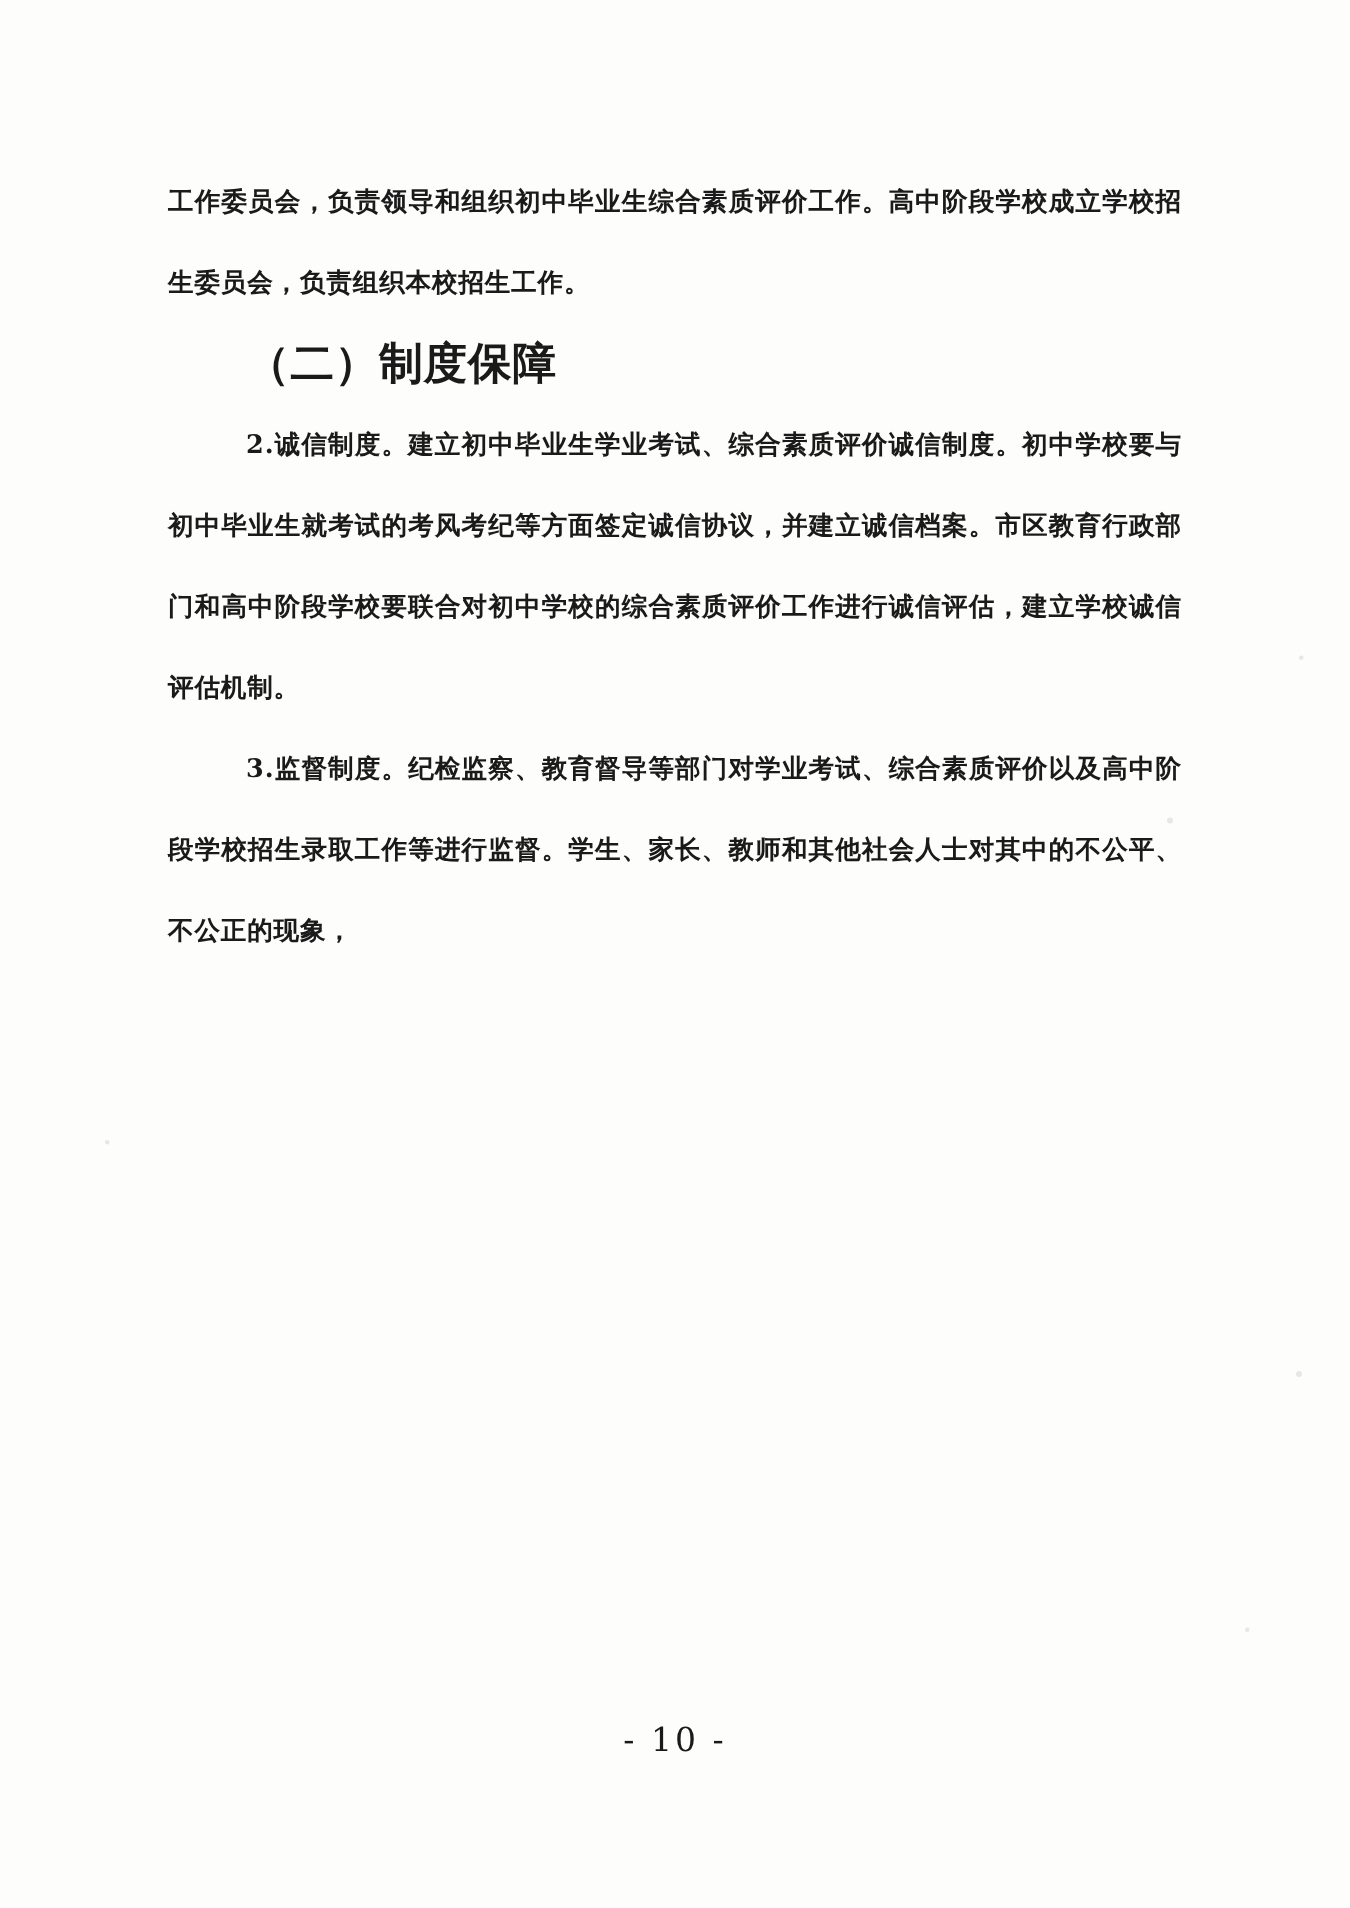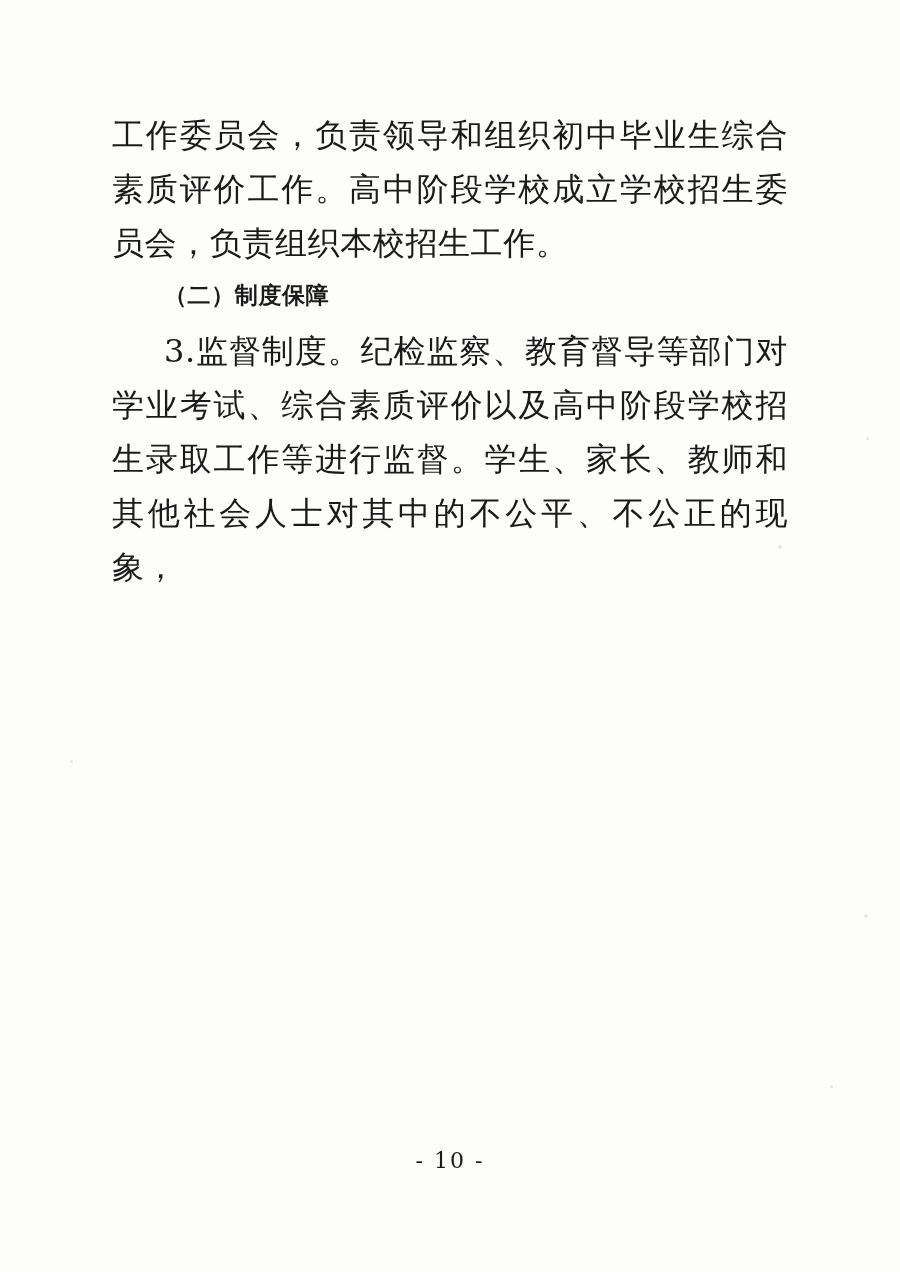--- a/index.html
+++ b/index.html
@@ -28,37 +28,37 @@
     opacity: 0.55;
   }
   .content {
     position: absolute;
     left: 112px;
     top: 108px;
     width: 676px;
   }
   p {
     margin: 0;
-    font-size: 32px;
+    font-size: 17px;
     line-height: 54px;
     color: #1a1a1a;
     letter-spacing: 0.6px;
     text-align: justify;
     text-justify: inter-ideograph;
     font-family: "DejaVu Serif", "Liberation Serif", serif;
-    font-weight: 400;
+    font-weight: 700;
   }
   p.indent {
     text-indent: 52px;
   }
   p.heading {
     text-indent: 52px;
     font-weight: bold;
-    font-family: Liberation Mono, monospace;
-    font-size: 23px;
+    font-family: Liberation Serif, serif;
+    font-size: 29px;
   }
   .footer {
     position: absolute;
     left: 0;
     top: 1148px;
     width: 900px;
     text-align: center;
     font-size: 22px;
     color: #1a1a1a;
     font-family: "DejaVu Serif", "Liberation Serif", serif;
@@ -72,17 +72,18 @@
 
   <div class="speck" style="left:778px; top:545px; width:4px; height:4px;"></div>
   <div class="speck" style="left:866px; top:437px; width:3px; height:3px;"></div>
   <div class="speck" style="left:864px; top:914px; width:4px; height:4px;"></div>
   <div class="speck" style="left:70px; top:760px; width:3px; height:3px;"></div>
   <div class="speck" style="left:830px; top:1085px; width:3px; height:3px;"></div>
 
   <div class="content">
     <p class="">工作委员会，负责领导和组织初中毕业生综合素质评价工作。高中阶段学校成立学校招生委员会，负责组织本校招生工作。</p>
     <p class="heading">（二）制度保障</p>
+    <p class="indent">2.诚信制度。建立初中毕业生学业考试、综合素质评价诚信制度。初中学校要与初中毕业生就考试的考风考纪等方面签定诚信协议，并建立诚信档案。市区教育行政部门和高中阶段学校要联合对初中学校的综合素质评价工作进行诚信评估，建立学校诚信评估机制。</p>
     <p class="indent">3.监督制度。纪检监察、教育督导等部门对学业考试、综合素质评价以及高中阶段学校招生录取工作等进行监督。学生、家长、教师和其他社会人士对其中的不公平、不公正的现象，</p>
   </div>
 
   <div class="footer">- 10 -</div>
 </div>
 
 </body></html>

